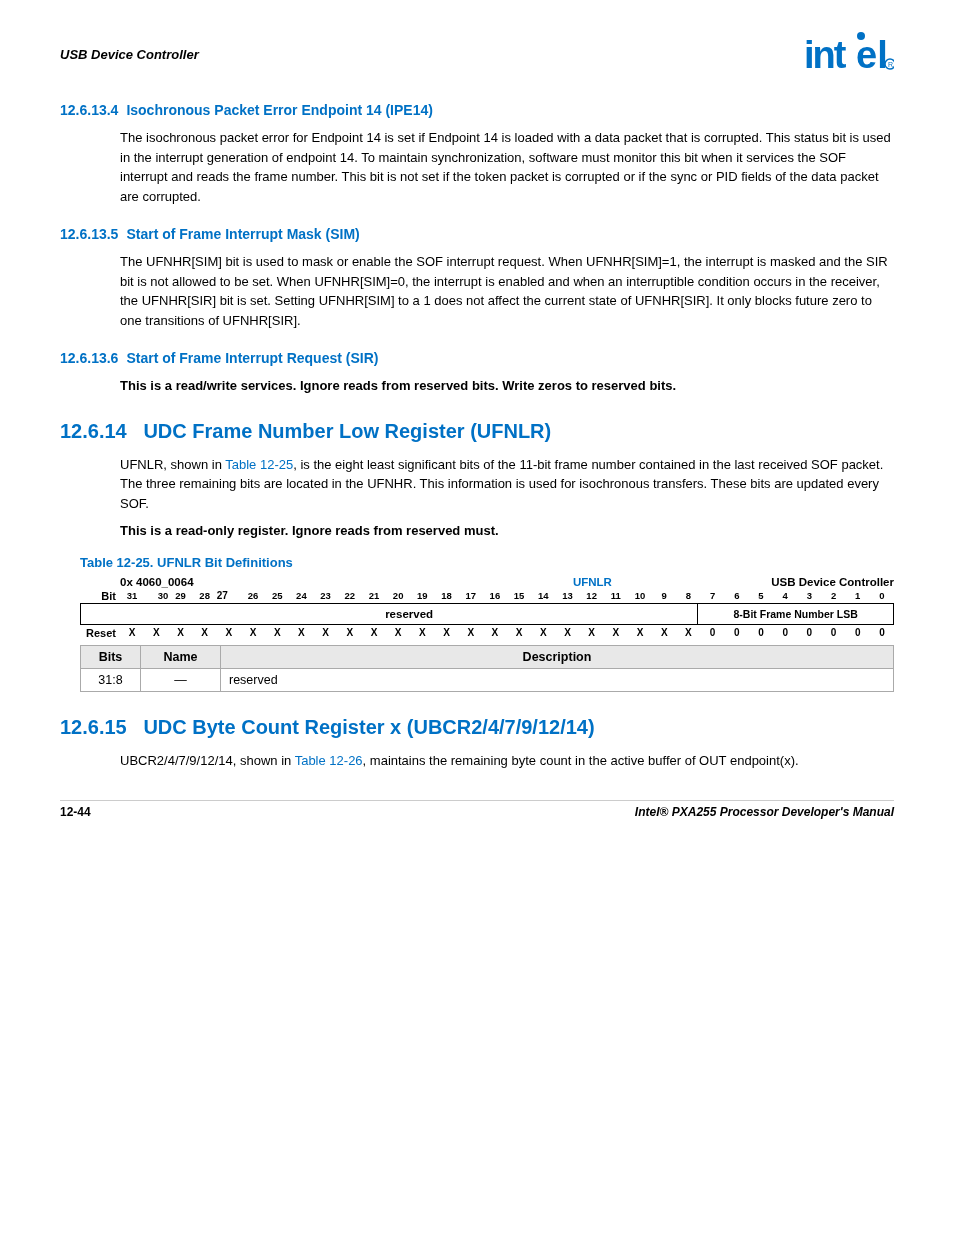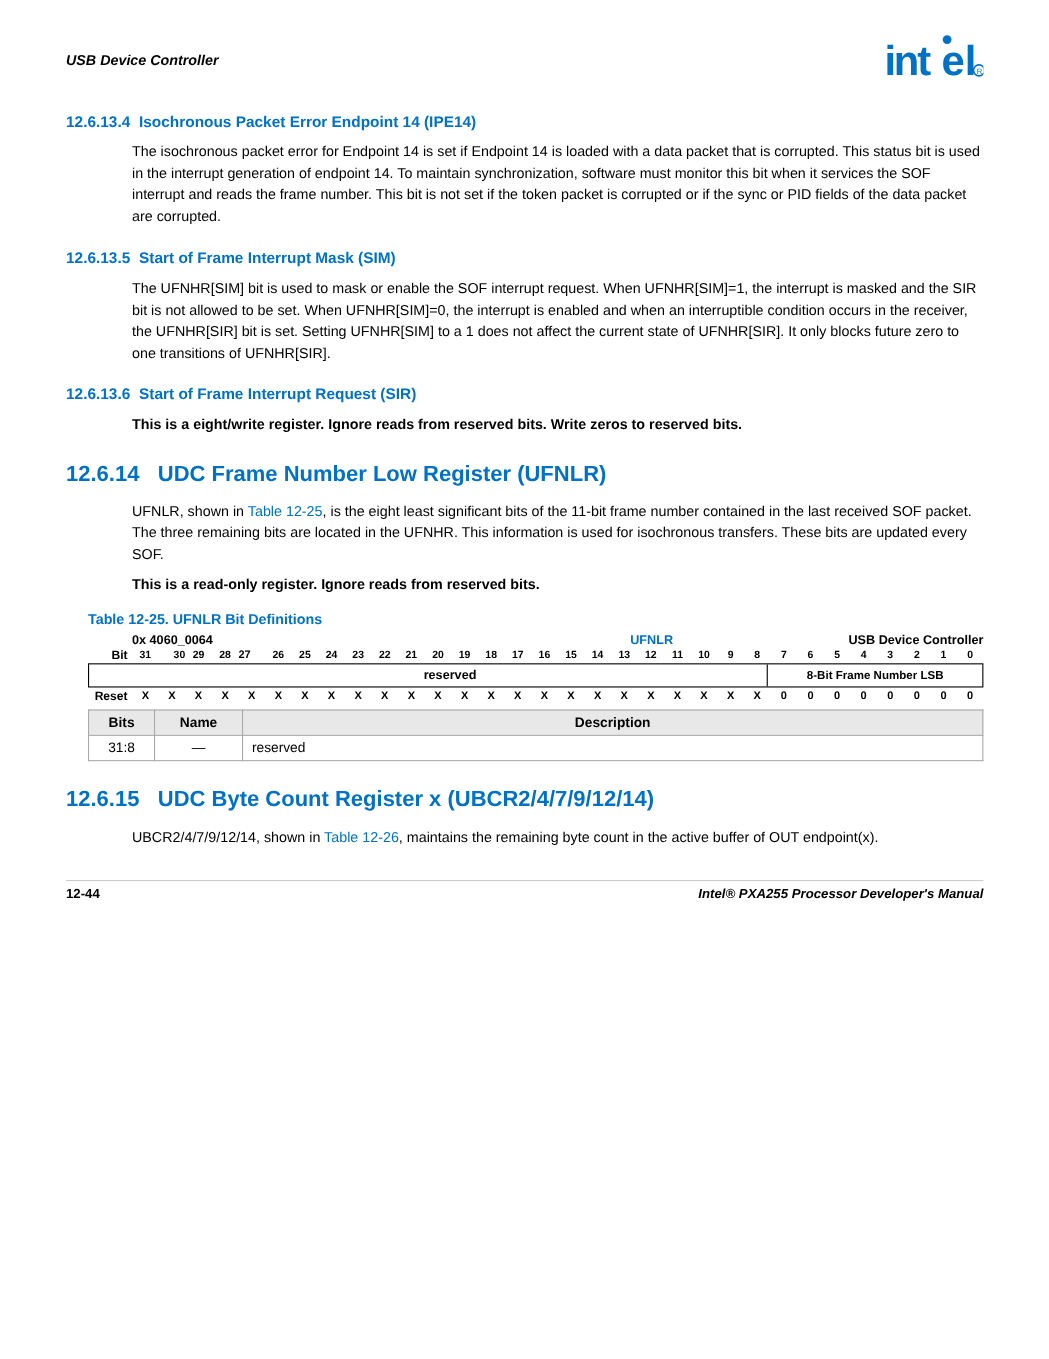--- a/index.html
+++ b/index.html
@@ -156,32 +156,32 @@
       <p>The UFNHR[SIM] bit is used to mask or enable the SOF interrupt request. When UFNHR[SIM]=1, the interrupt is masked and the SIR bit is not allowed to be set. When UFNHR[SIM]=0, the interrupt is enabled and when an interruptible condition occurs in the receiver, the UFNHR[SIR] bit is set. Setting UFNHR[SIM] to a 1 does not affect the current state of UFNHR[SIR]. It only blocks future zero to one transitions of UFNHR[SIR].</p>
     </div>
   </div>
 
   <div class="section">
     <div class="section-heading">
       <span>12.6.13.6</span>
       <span>Start of Frame Interrupt Request (SIR)</span>
     </div>
     <div class="section-body">
-      <p class="bold-note">This is a eight/write register. Ignore reads from reserved bits. Write zeros to reserved bits.</p>
+      <p class="bold-note">This is a read/write services. Ignore reads from reserved bits. Write zeros to reserved bits.</p>
     </div>
   </div>
 
   <div class="section">
     <div class="main-heading">
       <span>12.6.14</span>&nbsp;&nbsp;
       <span>UDC Frame Number Low Register (UFNLR)</span>
     </div>
     <div class="section-body">
       <p>UFNLR, shown in <a href="#">Table 12-25</a>, is the eight least significant bits of the 11-bit frame number contained in the last received SOF packet. The three remaining bits are located in the UFNHR. This information is used for isochronous transfers. These bits are updated every SOF.</p>
-      <p class="bold-note">This is a read-only register. Ignore reads from reserved bits.</p>
+      <p class="bold-note">This is a read-only register. Ignore reads from reserved must.</p>
     </div>
 
     <div class="table-heading">Table 12-25. UFNLR Bit Definitions</div>
 
     <div class="register-container">
 
       <div style="display:flex; justify-content:space-between; padding: 0 0 2px 40px; font-size:11.5px; font-weight:bold;">
         <span style="color:#000;">0x 4060_0064</span>
         <span style="color:#0071c5; font-weight:bold; margin-left: 220px;">UFNLR</span>
         <span style="color:#000; font-weight:bold;">USB Device Controller</span>

